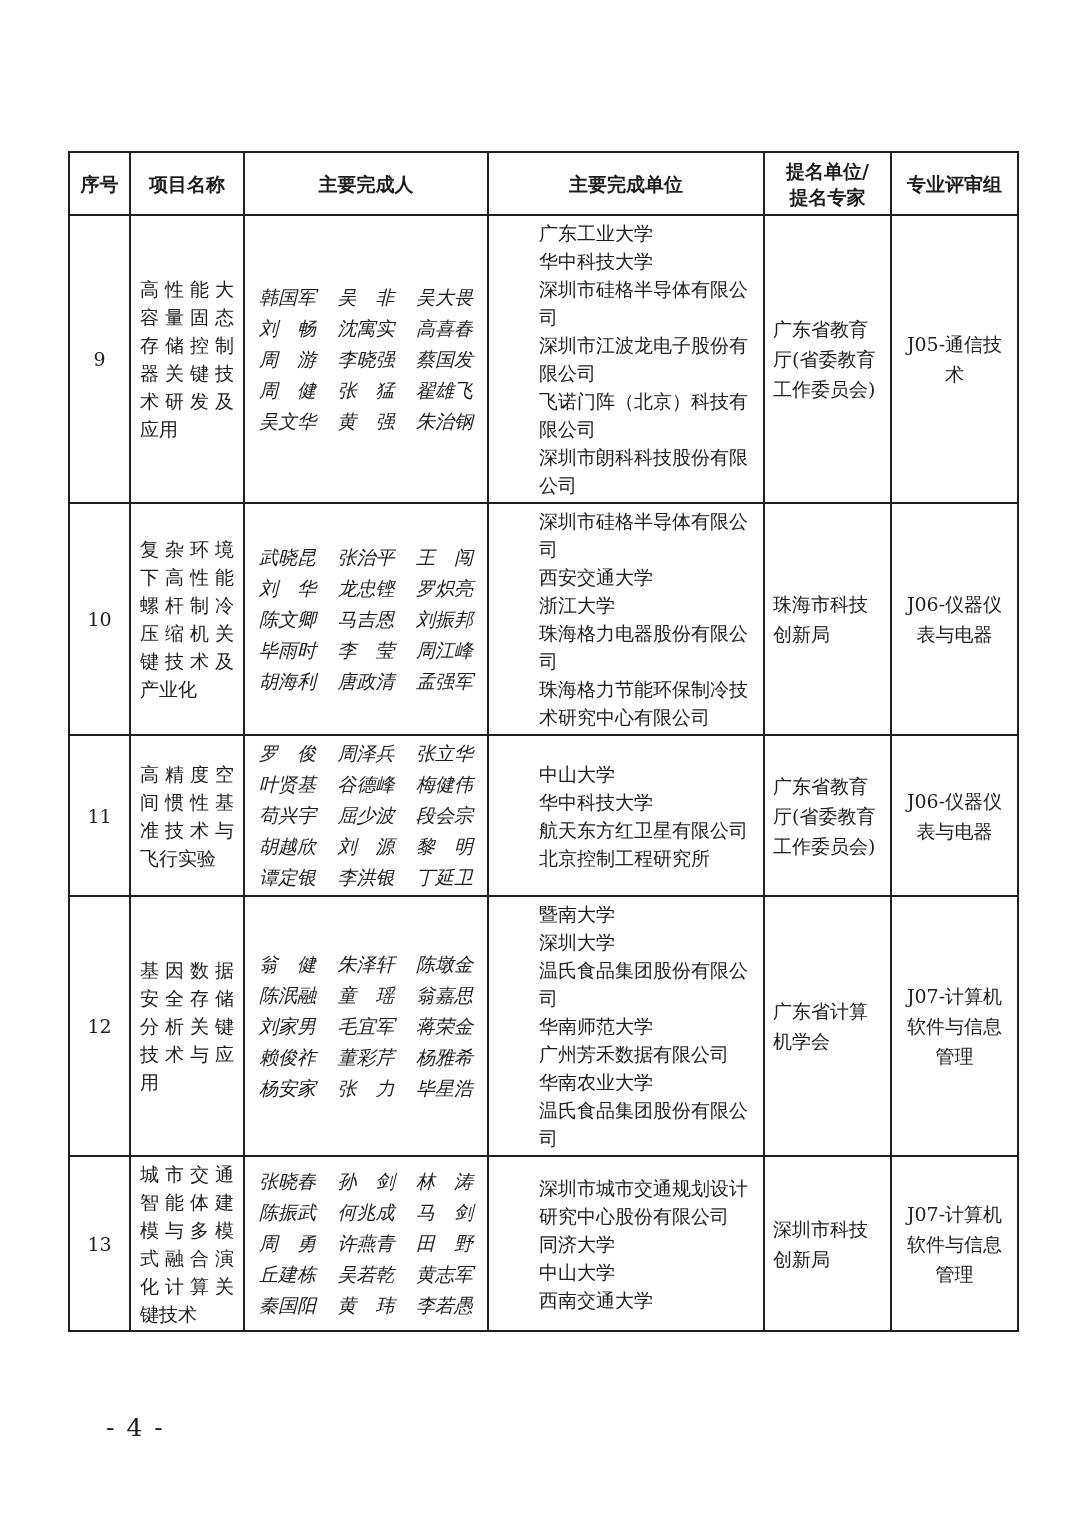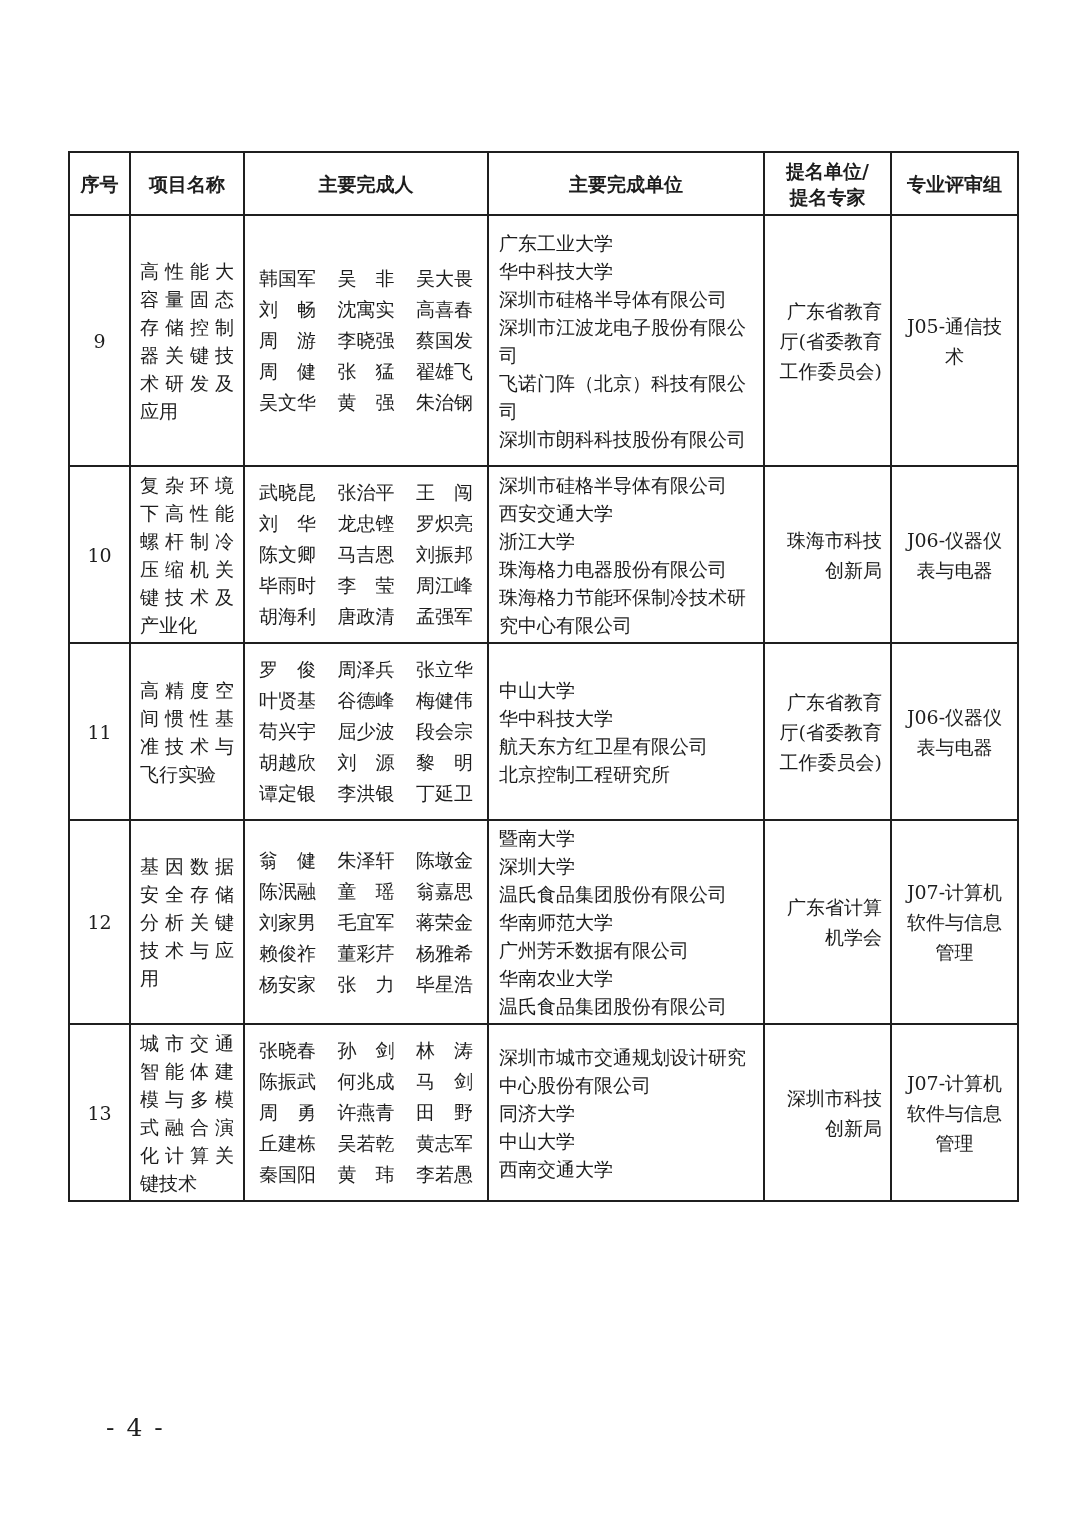--- a/index.html
+++ b/index.html
@@ -29,37 +29,37 @@
   }
   .prewrap { white-space:pre-line; }
   tr.r0 { height:251px; }
   tr.r1 { height:170px; }
   tr.r2 { height:148px; }
   tr.r3 { height:195px; }
   tr.r4 { height:175px; }
   td.no { text-align:center; }
   td.project { padding:0 9px;border-radius:9px; }
   .project-text { text-align:justify; line-height:28px; }
-  td.completers { padding:16px 14px; }
+  td.completers { padding:8px 14px;font-style:italic; }
   .names-grid {
     display:grid;
     grid-template-columns:57px 57px 57px;
     justify-content:space-between;
     row-gap:12px;
   }
   .names-grid .name {
     display:block; width:57px;
     text-align:justify;
     text-align-last:justify;
     line-height:19px;
     white-space:nowrap;
   }
   td.units { padding:3px 10px; }
-  .unit-line { line-height:28px; text-align:left; }
-  td.nominator { text-align:right; padding:0 8px; line-height:30px; }
+  .unit-line { line-height:28px; text-align:left;margin-left:40px; }
+  td.nominator { text-align:left; padding:0 8px; line-height:30px; }
   td.review { text-align:center; padding:0 12px; line-height:30px; }
   .page-footer {
     position:absolute; left:106px; top:1413px;
     font-size:25px; letter-spacing:2px; color:#1d1d1d;
   }
 </style>
 </head>
 <body>
 
 <table class="award-table">

